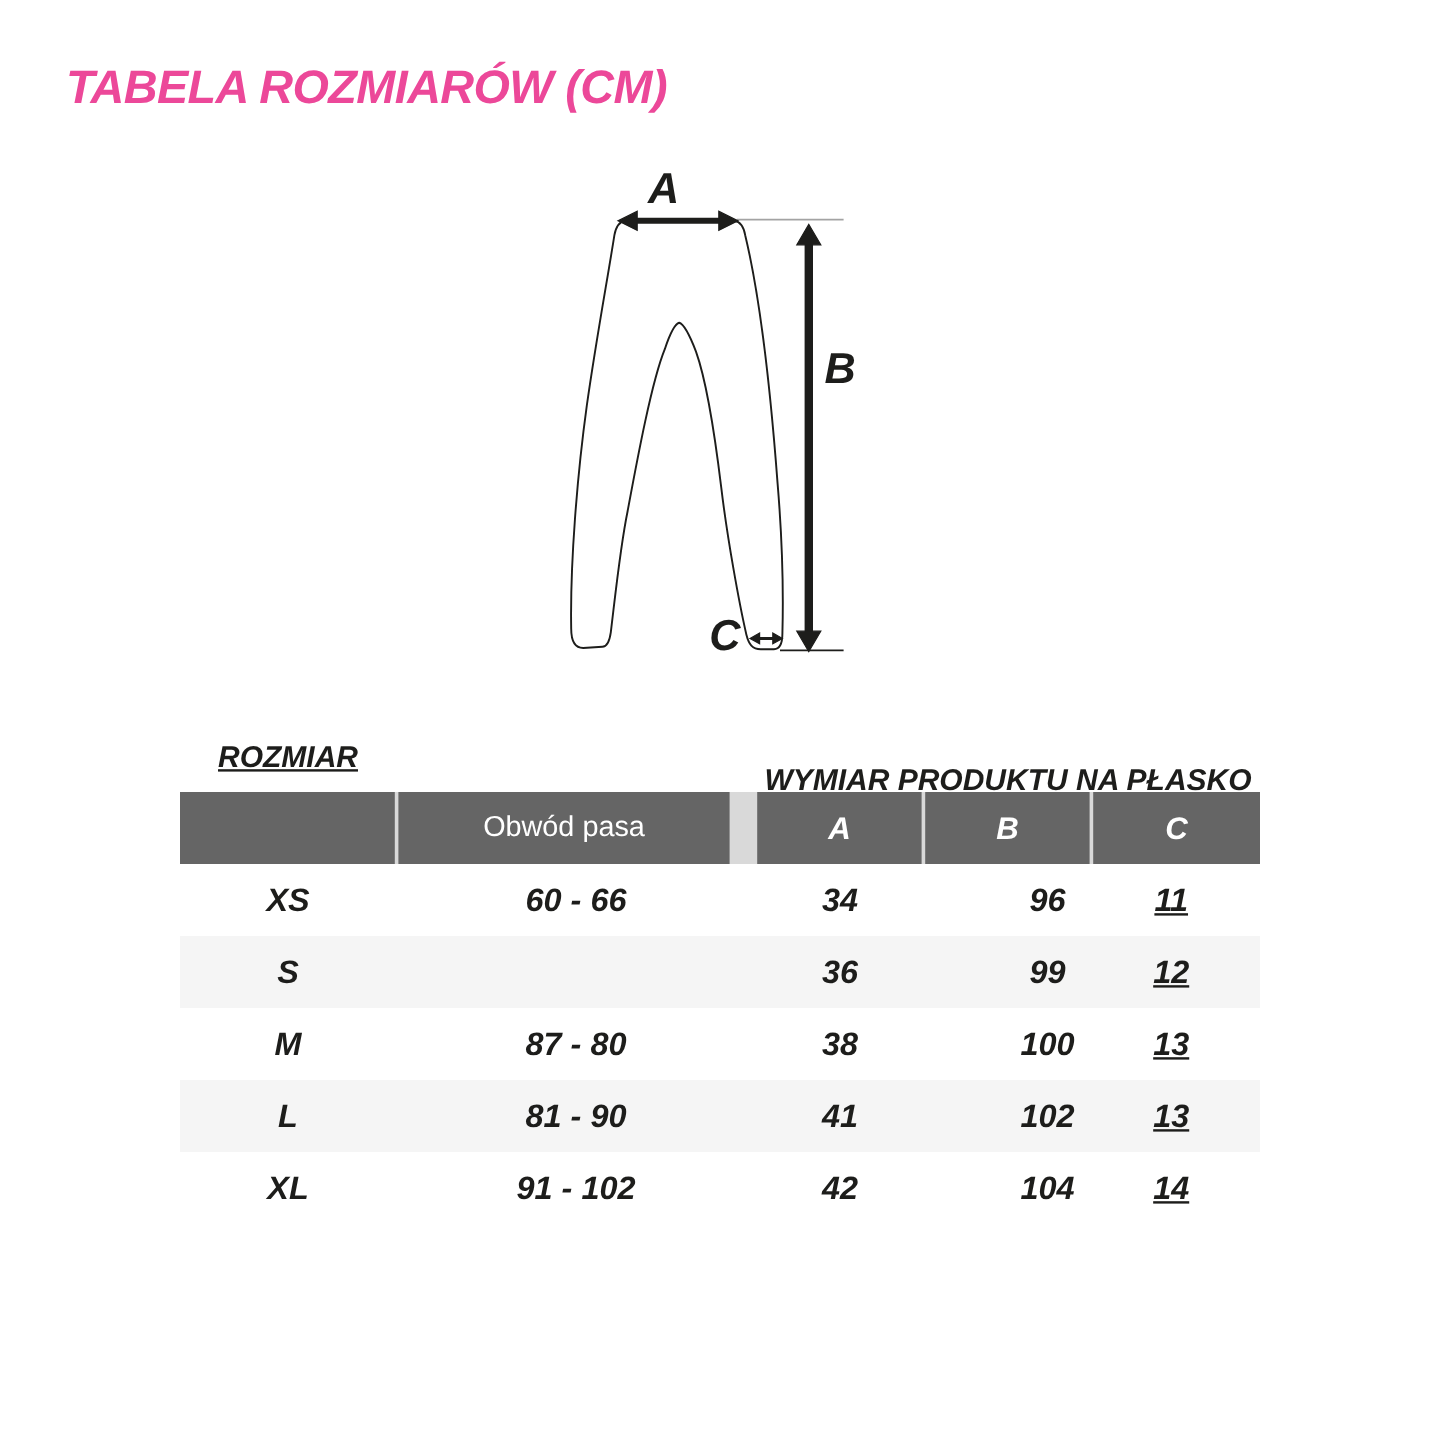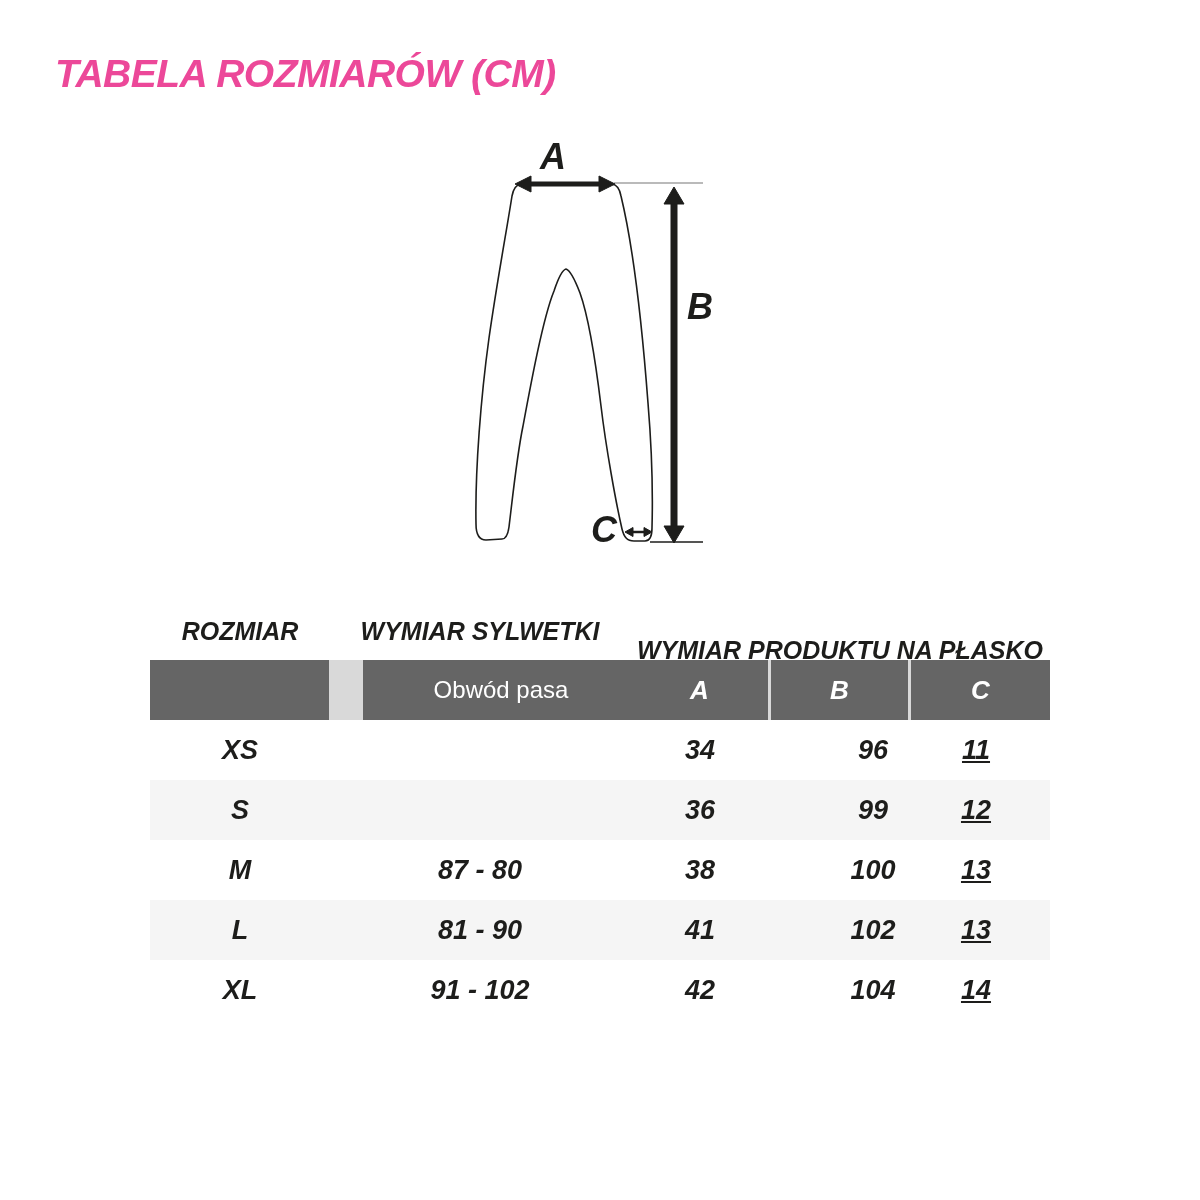--- a/index.html
+++ b/index.html
@@ -19,30 +19,30 @@
   .diagram .dim{stroke:#1d1d1b;fill:#1d1d1b;}
   .diagram text{
     font-family:"Liberation Sans",sans-serif;font-weight:bold;font-style:italic;
     font-size:36px;fill:#1d1d1b;
   }
   .group-headers{position:absolute;top:613px;left:0;width:1200px;height:36px;}
   .gh{
     position:absolute;top:0;height:36px;line-height:36px;text-align:center;
     font-size:25px;font-weight:bold;font-style:italic;white-space:nowrap;
   }
-  .gh1{left:150px;width:180px;}
+  .gh1{left:150px;width:180px;text-decoration:underline;}
   .gh2{left:330px;width:300px;}
   .gh3{left:630px;width:420px;margin-top:19px;}
   .thead{position:absolute;left:150px;top:660px;width:900px;height:60px;background:#d9d9d9;}
   .thead .cell{
     position:absolute;top:0;height:60px;line-height:60px;background:#656565;
     color:#ffffff;text-align:center;font-size:26px;white-space:nowrap;
   }
   .thead .c1{left:0;width:179px;}
-  .thead .c2{left:182px;width:276px;font-size:24px;font-weight:400;font-style:normal;margin-left:31px;}
+  .thead .c2{left:182px;width:276px;font-size:24px;font-weight:400;font-style:normal;}
   .thead .c3{left:481px;width:137px;}
   .thead .c4{left:621px;width:137px;}
   .thead .c5{left:761px;width:139px;}
   .thead .abc{font-weight:bold;font-style:italic;}
   .trow{position:absolute;left:150px;width:900px;height:60px;}
   .trow.alt{background:#f5f5f5;}
   .trow .cell{
     position:absolute;top:0;height:60px;line-height:60px;text-align:center;
     font-size:27px;font-weight:bold;font-style:italic;color:#1d1d1b;white-space:nowrap;
   }
@@ -104,34 +104,34 @@
       <polygon points="652,532 644,527.5 644,536.5"></polygon>
     </g>
 
     <text x="553" y="169" text-anchor="middle">A</text>
     <text x="687" y="319">B</text>
     <text x="591" y="542">C</text>
   </svg>
 
   <div class="group-headers">
     <div class="gh gh1">ROZMIAR</div>
-    <div class="gh gh2">WYMIAR SYLWETKI</div>
     <div class="gh gh3">WYMIAR PRODUKTU NA PŁASKO</div>
   </div>
 
   <div class="thead">
     <div class="cell c1"></div>
     <div class="cell c2">Obwód pasa</div>
     <div class="cell c3 abc">A</div>
     <div class="cell c4 abc">B</div>
     <div class="cell c5 abc">C</div>
   </div>
 
   <div class="trow r0">
     <div class="cell size">XS</div>
+    <div class="cell waist">60 - 66</div>
     <div class="cell va">34</div>
     <div class="cell vb">96</div>
     <div class="cell vc">11</div>
   </div>
   <div class="trow r1 alt">
     <div class="cell size">S</div>
     <div class="cell va">36</div>
     <div class="cell vb">99</div>
     <div class="cell vc">12</div>
   </div>

